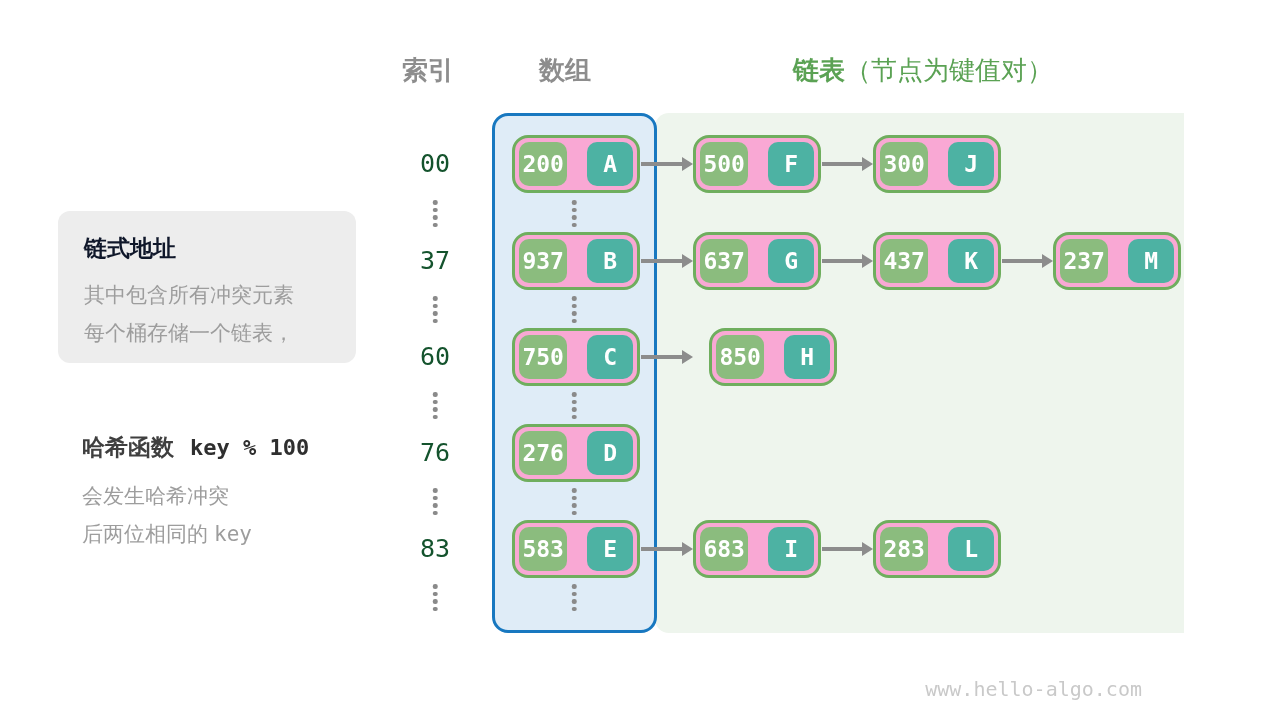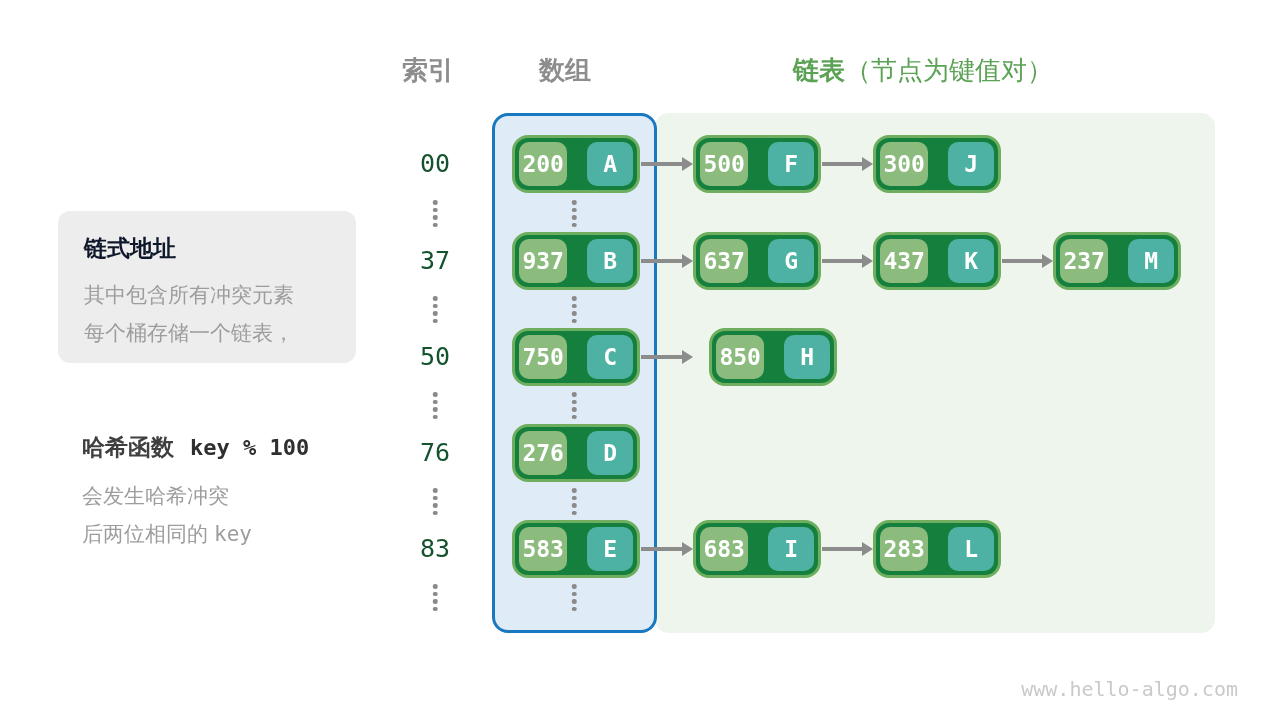--- a/index.html
+++ b/index.html
@@ -1,17 +1,17 @@
 <!DOCTYPE html>
 <html><head>
 <meta charset="utf-8">
 <style>
   html,body{margin:0;padding:0;background:#ffffff;}
   #canvas{
-    position:relative;width:1280px;height:720px;background:#ffffff;overflow:hidden;
+    position:relative;width:1184px;height:720px;background:#ffffff;overflow:hidden;
     font-family:"Liberation Sans","DejaVu Sans",sans-serif;
   }
   
   .col-header{
     position:absolute;top:53px;font-size:26px;font-weight:bold;color:#8d8d8d;
     white-space:nowrap;transform:translateX(-50%);
   }
   .list-header{
     position:absolute;top:53px;left:793px;font-size:26px;color:#5ba254;white-space:nowrap;
   }
@@ -35,21 +35,21 @@
   }
   
   .dots{
     position:absolute;display:flex;flex-direction:column;gap:3px;
     transform:translateX(-50%);z-index:2;
   }
   .dots i{width:4.5px;height:4.5px;border-radius:50%;background:#8a8a8a;display:block;}
   
   .node{
     position:absolute;width:128px;height:58px;box-sizing:border-box;
-    border:3px solid #6fae5e;border-radius:16px;background:#15803d;
+    border:3px solid #6fae5e;border-radius:16px;background:#f9a8d4;
     display:flex;align-items:center;padding:4px;gap:20px;z-index:2;
   }
   .node .cell{
     height:100%;border-radius:10px;display:flex;align-items:center;justify-content:center;
     color:#ffffff;font-family:"DejaVu Sans Mono","Liberation Mono",monospace;
     font-size:23px;font-weight:bold;
   }
   .node .key{background:#8bbc7e;flex:1.06;}
   .node .val{background:#4db2a3;flex:1;}
   
@@ -168,21 +168,21 @@
       <i></i>
       <i></i>
     </div>
   <div class="dots" style="left:574px;top:296px">
       <i></i>
       <i></i>
       <i></i>
       <i></i>
     </div>
 
-  <div class="index-label" style="left:435px;top:342px">50</div>
+  <div class="index-label" style="left:435px;top:342px">60</div>
   <div class="node" style="left:512px;top:328px">
     <span class="cell key">750</span>
       <span class="cell val">C</span>
   </div>
   <div class="arrow" style="left:641px;top:355px;width:42px"></div>
   <div class="node" style="left:709px;top:328px">
     <span class="cell key">850</span>
       <span class="cell val">H</span>
   </div>
 

